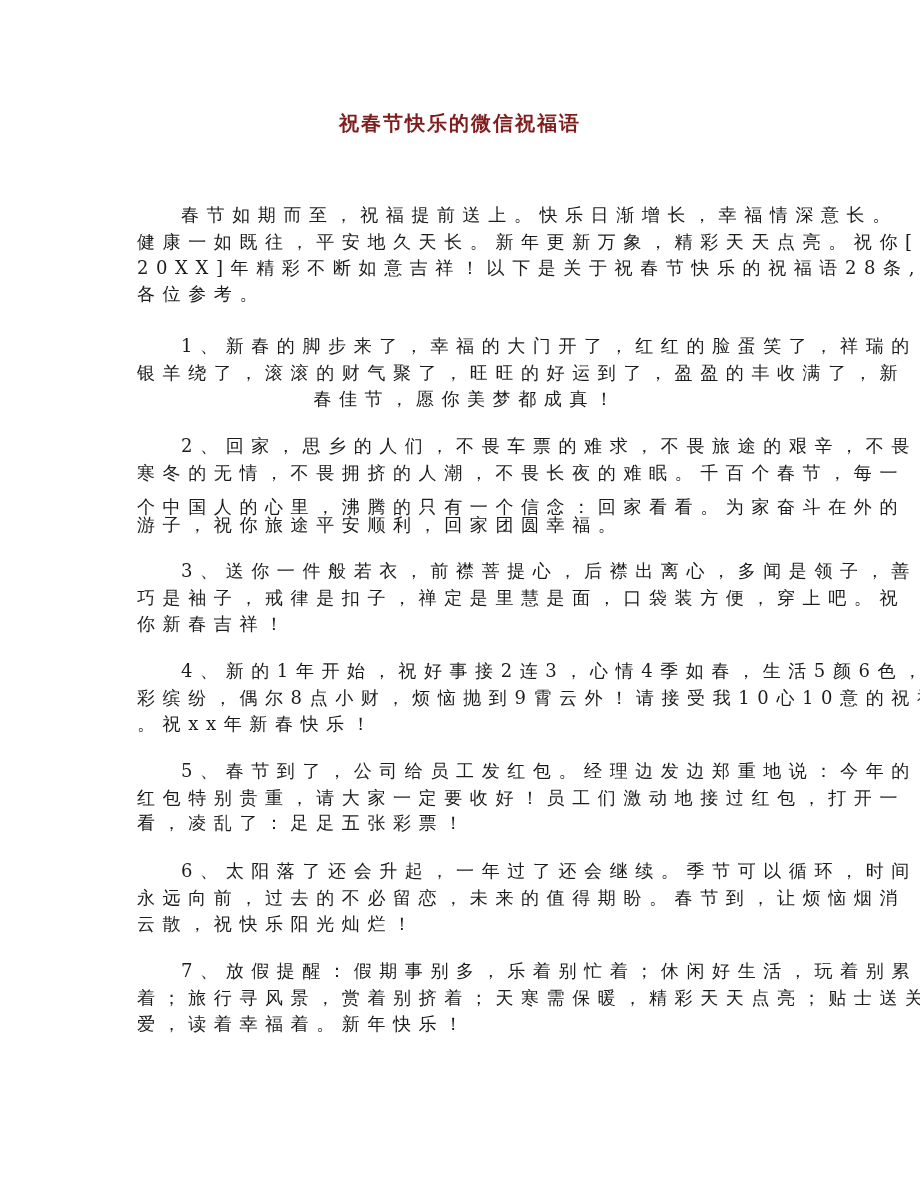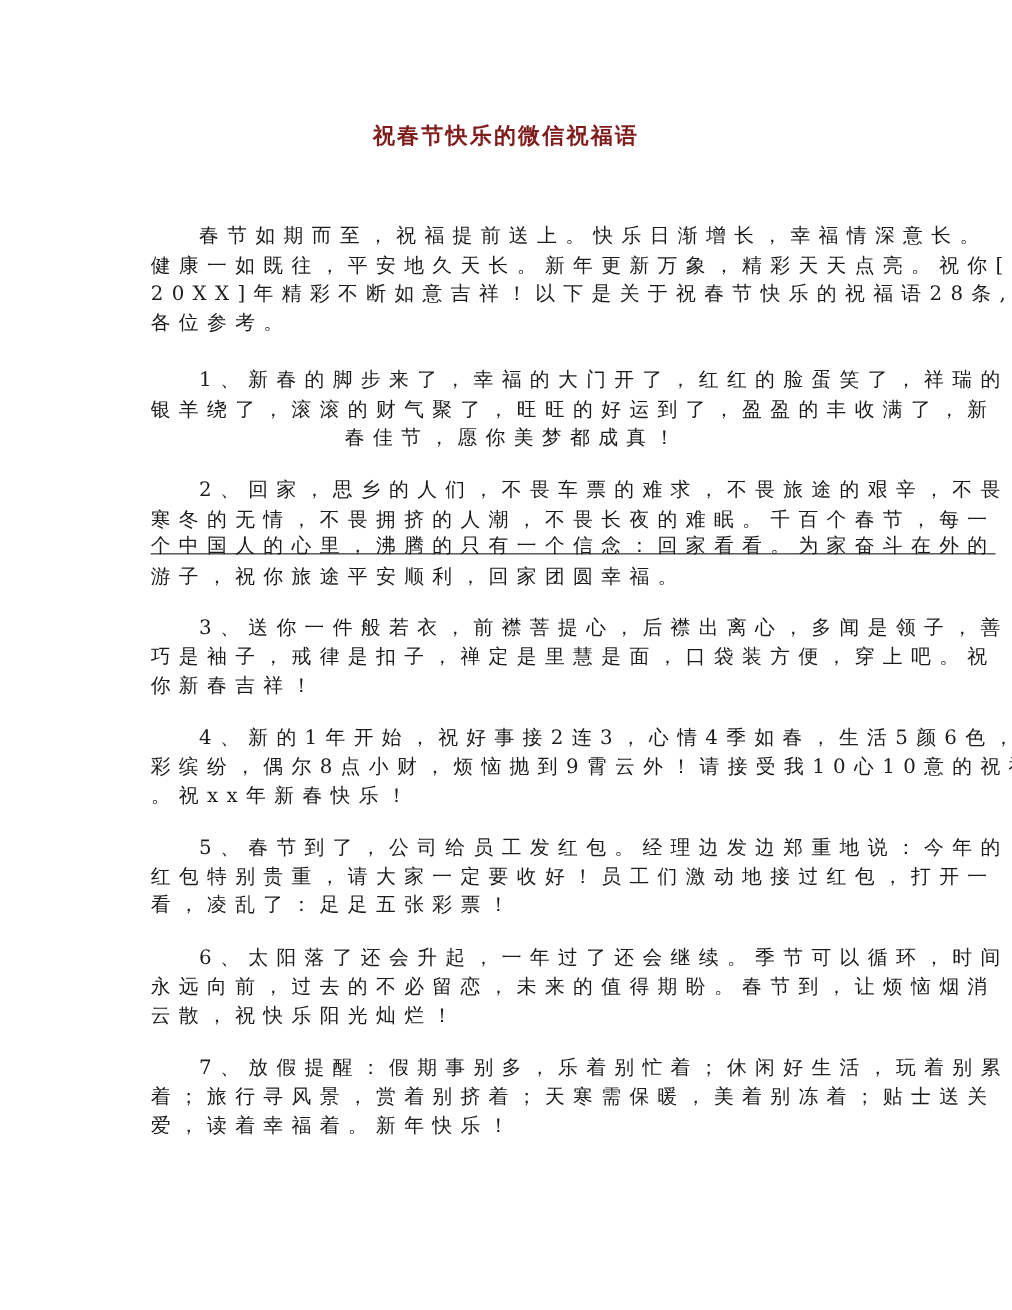--- a/index.html
+++ b/index.html
@@ -65,21 +65,21 @@
 
   <div>
     <div class="line indent" style="top:333px;">1、新春的脚步来了，幸福的大门开了，红红的脸蛋笑了，祥瑞的</div>
     <div class="line" style="top:360px;">银羊绕了，滚滚的财气聚了，旺旺的好运到了，盈盈的丰收满了，新</div>
     <div class="line" style="top:386px;text-align:center;">春佳节，愿你美梦都成真！</div>
   </div>
 
   <div>
     <div class="line indent" style="top:433px;">2、回家，思乡的人们，不畏车票的难求，不畏旅途的艰辛，不畏</div>
     <div class="line" style="top:460px;">寒冬的无情，不畏拥挤的人潮，不畏长夜的难眠。千百个春节，每一</div>
-    <div class="line" style="top:484px;text-decoration:underline;">个中国人的心里，沸腾的只有一个信念：回家看看。为家奋斗在外的</div>
+    <div class="line" style="top:494px;">个中国人的心里，沸腾的只有一个信念：回家看看。为家奋斗在外的</div>
     <div class="line" style="top:512px;">游子，祝你旅途平安顺利，回家团圆幸福。</div>
   </div>
 
   <div>
     <div class="line indent" style="top:558px;">3、送你一件般若衣，前襟菩提心，后襟出离心，多闻是领子，善</div>
     <div class="line" style="top:585px;text-align:center;">巧是袖子，戒律是扣子，禅定是里慧是面，口袋装方便，穿上吧。祝</div>
     <div class="line" style="top:611px;">你新春吉祥！</div>
   </div>
 
   <div>
@@ -95,17 +95,17 @@
   </div>
 
   <div>
     <div class="line indent" style="top:858px;">6、太阳落了还会升起，一年过了还会继续。季节可以循环，时间</div>
     <div class="line" style="top:885px;">永远向前，过去的不必留恋，未来的值得期盼。春节到，让烦恼烟消</div>
     <div class="line" style="top:911px;">云散，祝快乐阳光灿烂！</div>
   </div>
 
   <div>
     <div class="line indent" style="top:958px;">7、放假提醒：假期事别多，乐着别忙着；休闲好生活，玩着别累</div>
-    <div class="line" style="top:985px;">着；旅行寻风景，赏着别挤着；天寒需保暖，美着别冻着；贴士送关</div>
+    <div class="line" style="top:985px;">着；旅行寻风景，赏着别挤着；天寒需保暖，精彩天天点亮；贴士送关</div>
     <div class="line" style="top:1011px;">爱，读着幸福着。新年快乐！</div>
   </div>
 
 </div>
 
 </body></html>

